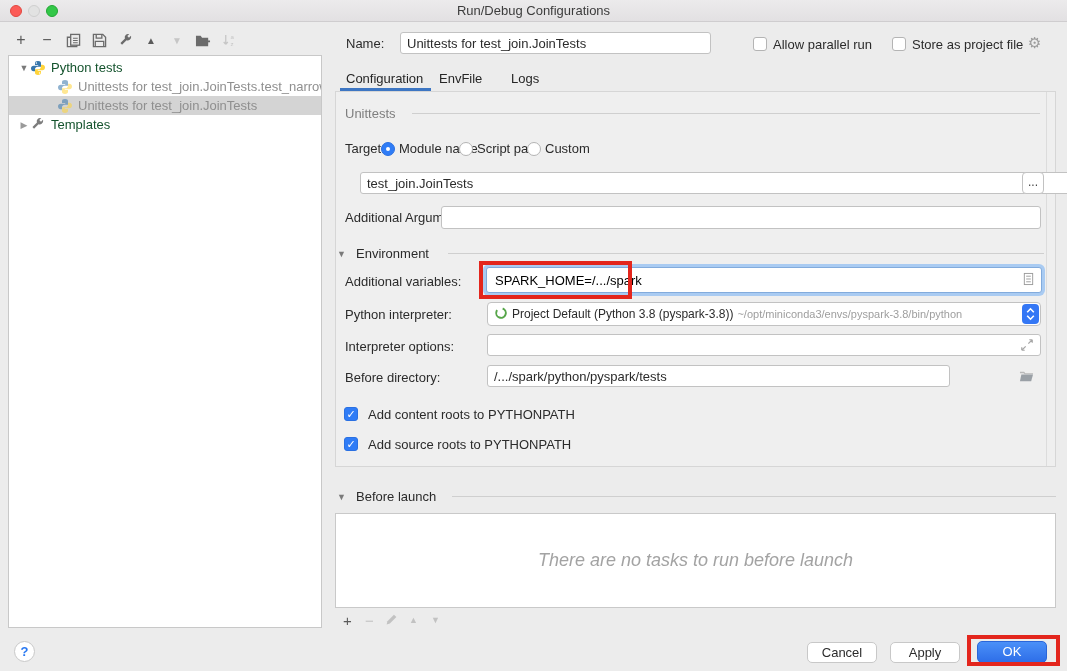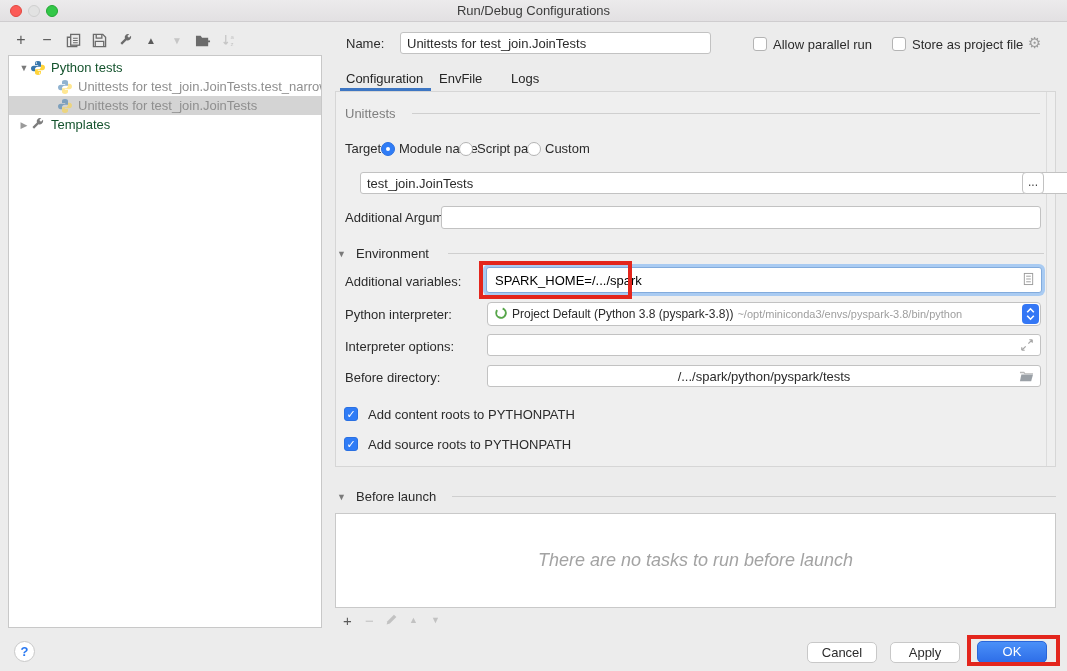--- a/index.html
+++ b/index.html
@@ -262,21 +262,21 @@
 
 <div class="lbl" style="left:345px; top:339px;">Interpreter options:</div>
 <input class="fld" style="left: 487px; top: 334px; width: 554px; height: 22px;" value="">
 <span class="in-ico" style="left:1020px; top:338px;">
   <svg width="14" height="14" viewBox="0 0 16 16" stroke="#a7a7a7" stroke-width="1.4" fill="none">
     <path d="M9.5 6.5 14 2M14 2h-3.4M14 2v3.4M6.5 9.5 2 14M2 14h3.4M2 14v-3.4"></path>
   </svg>
 </span>
 
 <div class="lbl" style="left:345px; top:370px;">Before directory:</div>
-<input class="fld" style="left: 487px; top: 365px; width: 554px; height: 22px; text-align: center;" value="/.../spark/python/pyspark/tests">
+<input class="fld" style="left: 487px; top: 365px; width: 463px; height: 22px;" value="/.../spark/python/pyspark/tests">
 <span class="in-ico" style="left:1019px; top:369px;">
   <svg width="15" height="14" viewBox="0 0 16 15">
     <path d="M1 4.5V3h4.5l1.2 1.5H15v1H6L4.8 4.5z" fill="#b9b9b9"></path>
     <path d="M2.5 6h12.5L13 13H1z" fill="#9aa0a6"></path>
   </svg>
 </span>
 
 <span class="cbx on" style="left:344px; top:407px;"></span>
 <div class="lbl" style="left:368px; top:407px;">Add content roots to PYTHONPATH</div>
 <span class="cbx on" style="left:344px; top:437px;"></span>

